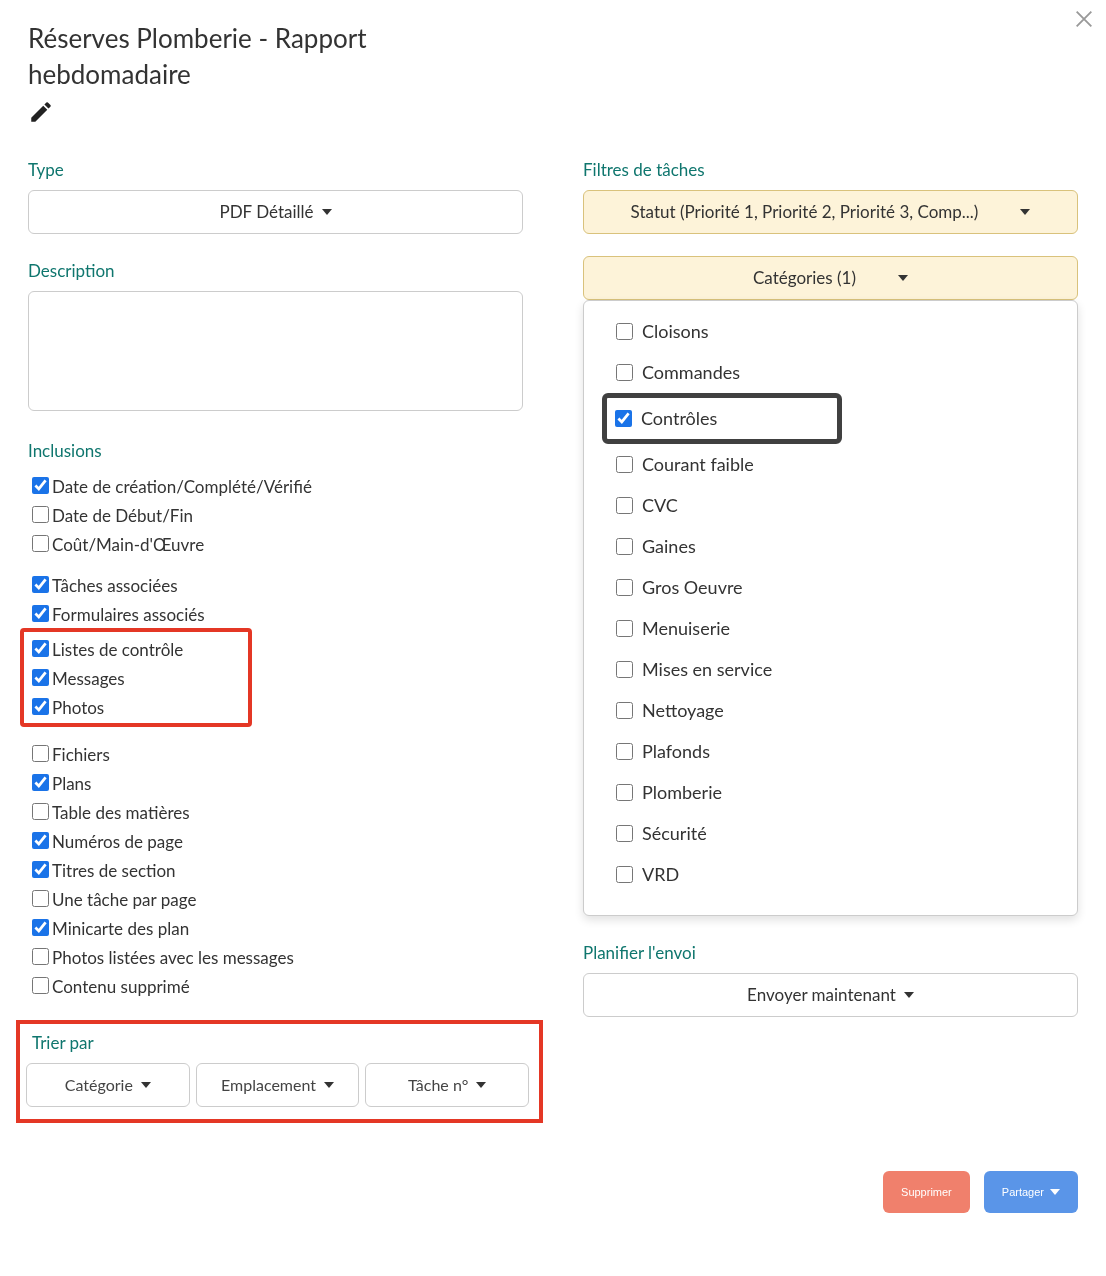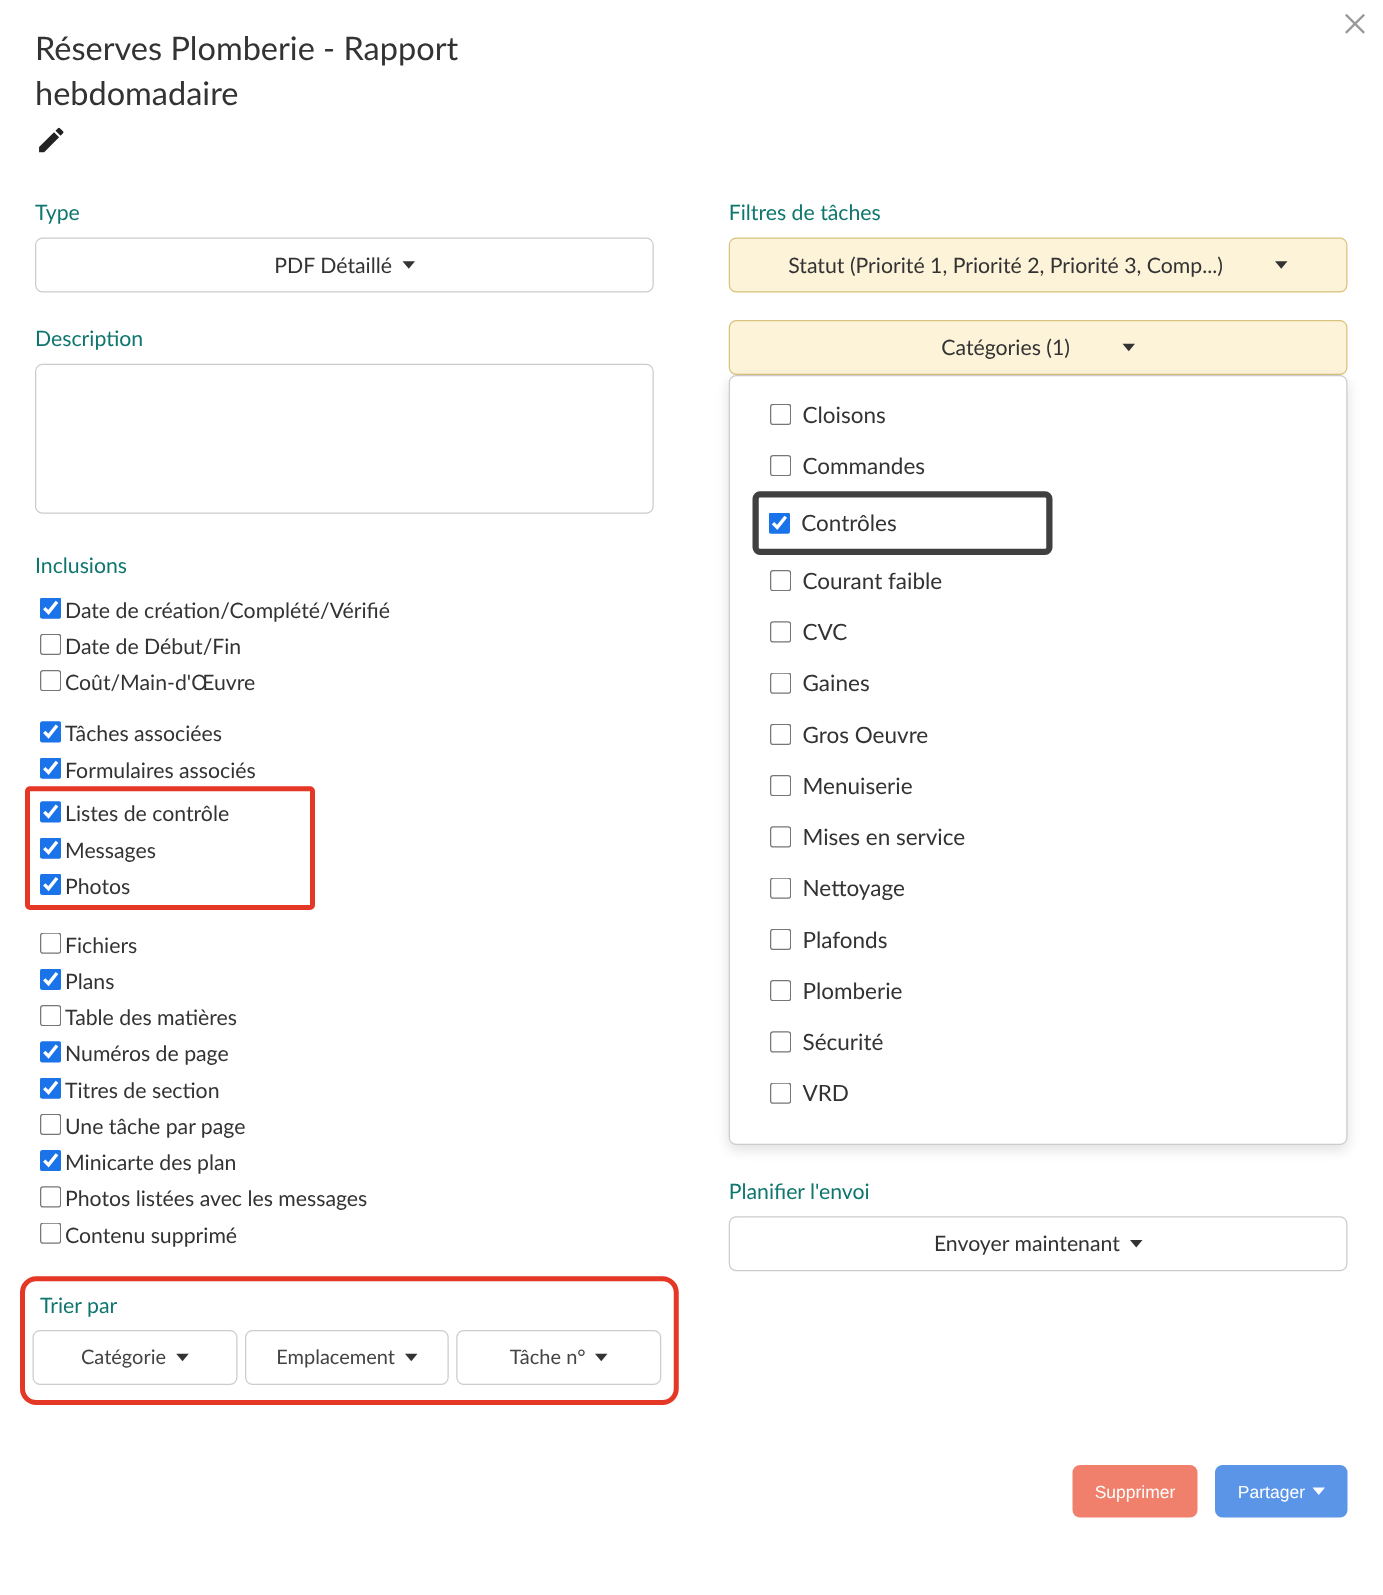--- a/index.html
+++ b/index.html
@@ -166,40 +166,40 @@
     display: flex;
     justify-content: flex-end;
     gap: 14px;
     margin-top: 48px;
   }
   .btn {
     height: 42px;
     padding: 0 18px;
     border-radius: 6px;
     border: none;
-    font-size: 14px;
+    font-size: 11px;
     color: #fff;
     display: flex;
     align-items: center;
     gap: 6px;
     cursor: pointer;
   }
   .btn-delete { background: #f0806c; }
   .btn-share  { background: #5a95e8; }
   .caret-down-white {
     display: inline-block;
     width: 0; height: 0;
     border-left: 5px solid transparent;
     border-right: 5px solid transparent;
     border-top: 6px solid #fff;
   }
   .section-spacer { height: 26px; }
   .redbox-sortwrap {
     border: 4px solid #e43725;
-    border-radius: 13px;
+    border-radius: 0;
     padding: 8px 10px 12px 6px;
     margin-left: -12px;
     margin-right: -20px;
   }
 </style>
 </head>
 <body>
 
 <div class="modal">
 

